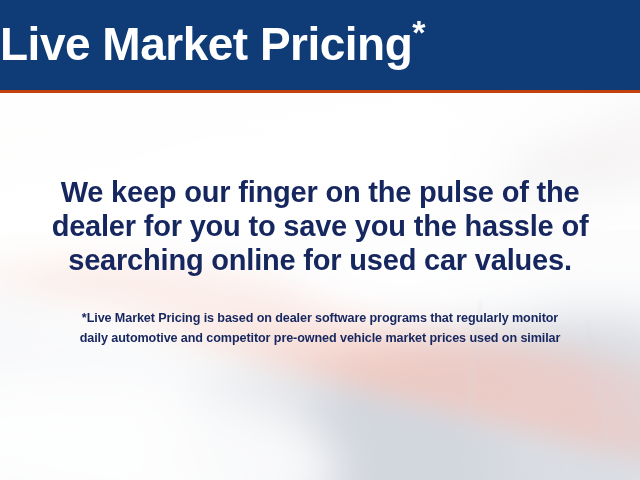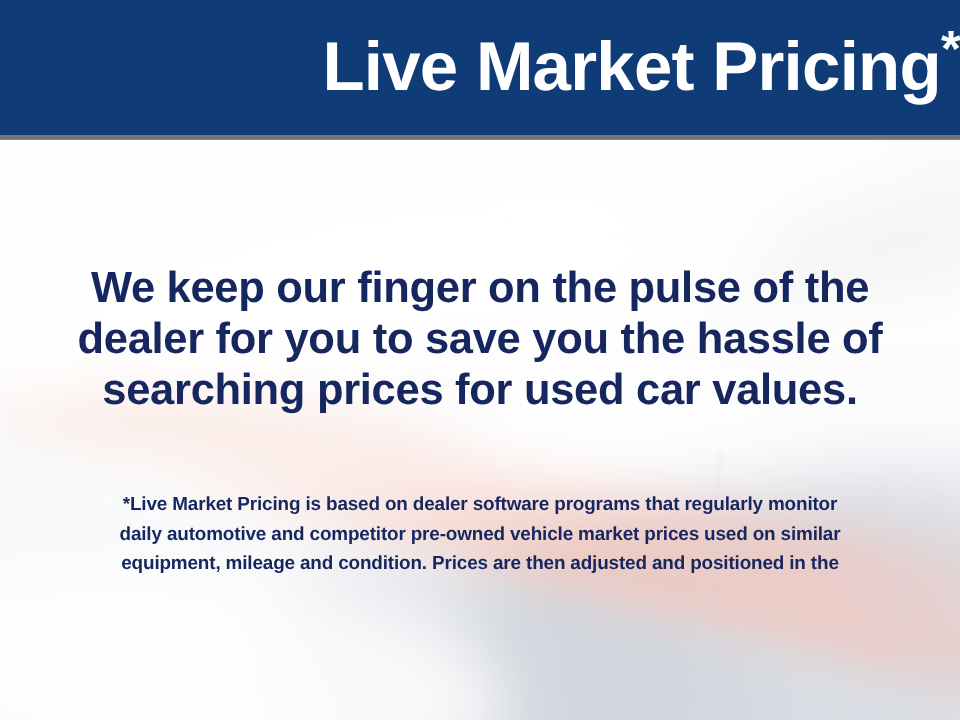--- a/index.html
+++ b/index.html
@@ -144,22 +144,22 @@
   
   .header-band {
     position: absolute;
     left: 0; top: 0;
     width: 640px;
     height: 93px;
     background: #0f3c77;
     box-sizing: border-box;
     display: flex;
     align-items: center;
-    justify-content: flex-end;
-    border-bottom: 3px solid #737373;
+    justify-content: flex-start;
+    border-bottom: 3px solid #c2410c;
     z-index: 5;
   }
   .header-title {
     color: #ffffff;
     font-size: 46px;
     font-weight: bold;
     letter-spacing: -0.5px;
     line-height: 1;
     white-space: nowrap;
     margin-top: -2px;
@@ -189,21 +189,21 @@
     line-height: 34px;
     letter-spacing: -0.2px;
     padding: 0 26px;
     box-sizing: border-box;
   }
   .headline div { white-space: nowrap; }
 
   .disclaimer {
     position: absolute;
     left: 0; right: 0;
-    top: 234px;
+    top: 216px;
     text-align: center;
     color: #16265e;
     font-size: 12.6px;
     font-weight: bold;
     line-height: 19.5px;
     letter-spacing: -0.1px;
     padding: 0 18px;
     box-sizing: border-box;
   }
   .disclaimer div { white-space: nowrap; }
@@ -235,23 +235,22 @@
 
   <div class="header-band">
     <div class="header-title"><span>Live Market Pricing</span><span class="ast">*</span></div>
   </div>
 
   <div class="content">
 
     <div class="headline">
       <div>We keep our finger on the pulse of the</div>
       <div>dealer for you to save you the hassle of</div>
-      <div>searching prices for used car values.</div>
+      <div>searching online for used car values.</div>
     </div>
 
     <div class="disclaimer">
       <div>*Live Market Pricing is based on dealer software programs that regularly monitor</div>
       <div>daily automotive and competitor pre-owned vehicle market prices used on similar</div>
-      <div>equipment, mileage and condition. Prices are then adjusted and positioned in the</div>
     </div>
 
   </div>
 </div>
 
 </body></html>

